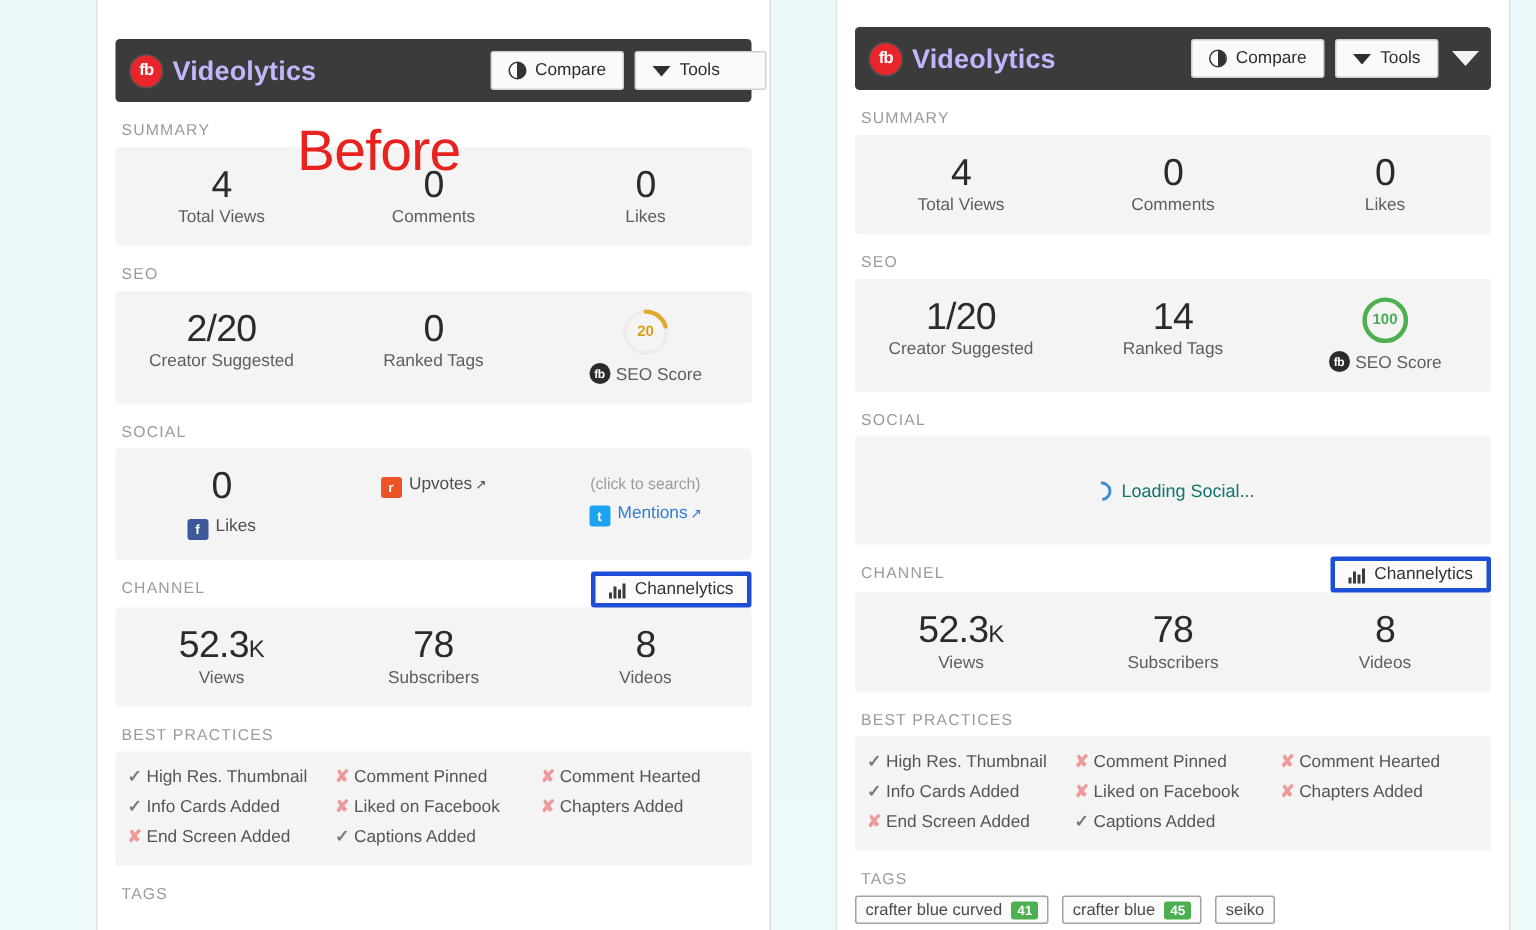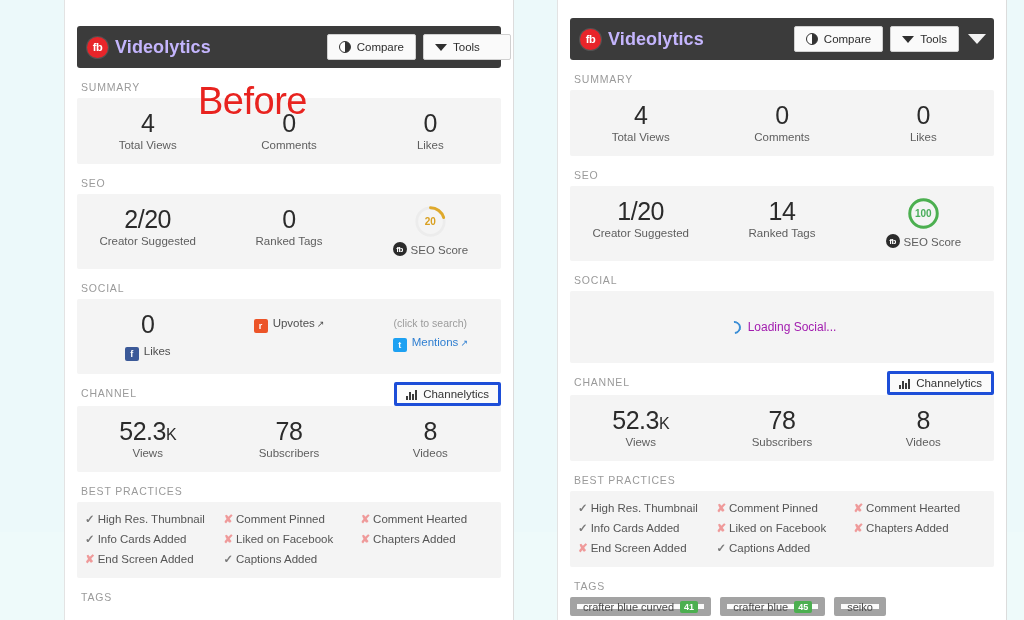--- a/index.html
+++ b/index.html
@@ -137,42 +137,42 @@
     background: #f4f4f4; border-radius: 2px;
     height: 72px; display: flex; align-items: center; justify-content: center; gap: 7px;
   }
   .spinner {
     width: 13px; height: 13px;
     border: 2.4px solid transparent;
     border-top-color: #3d8fd6; border-right-color: #3d8fd6;
     border-radius: 50%;
     transform: rotate(40deg);
   }
-  .loading-txt { font-size: 12px; color: #a21caf; }
+  .loading-txt { font-size: 12px; color: #0f766e; }
 
   
   .chn-btn {
     background: #fbfbfb; border: 3px solid #1d4ed8; border-radius: 2px;
     height: 24px; padding: 0 9px; display: inline-flex; align-items: center; gap: 6px;
     font-size: 11.5px; color: #333; cursor: pointer;
   }
   .bars-icon { display:flex; align-items: flex-end; gap: 1px; height: 11px; }
   .bars-icon i { width: 2px; background: #3a3a3a; display:block; }
 
   
   .bp-card { background: #f4f4f4; border-radius: 2px; padding: 9px 10px 10px 8px; }
   .bp-grid { display: grid; grid-template-columns: 1.06fr 1.05fr 1fr; row-gap: 2px; }
   .bp { font-size: 11.5px; color: #555; line-height: 1.55; white-space: nowrap; }
   .tick { color: #7a7a7a; font-weight: bold; margin-right: 3px; }
   .cross { color: #ef9a9a; font-weight: bold; margin-right: 3px; }
 
   
   .tags-row { display: flex; gap: 9px; margin-top: 4px; }
   .tag {
-    background: #fbfbfb; border: 7px solid #a3a3a3; border-radius: 2px;
+    background: #fbfbfb; border: 1px solid #a3a3a3; border-radius: 2px;
     height: 19px; padding: 0 6px; display: flex; align-items: center; gap: 6px;
     font-size: 11px; color: #4a4a4a; white-space: nowrap;
   }
   .tag-badge {
     background: #4caf50; color: #fff; font-size: 9px; font-weight: bold;
     border-radius: 2px; padding: 1px 4px; line-height: 1.2;
   }
 
   
   .stamp {

